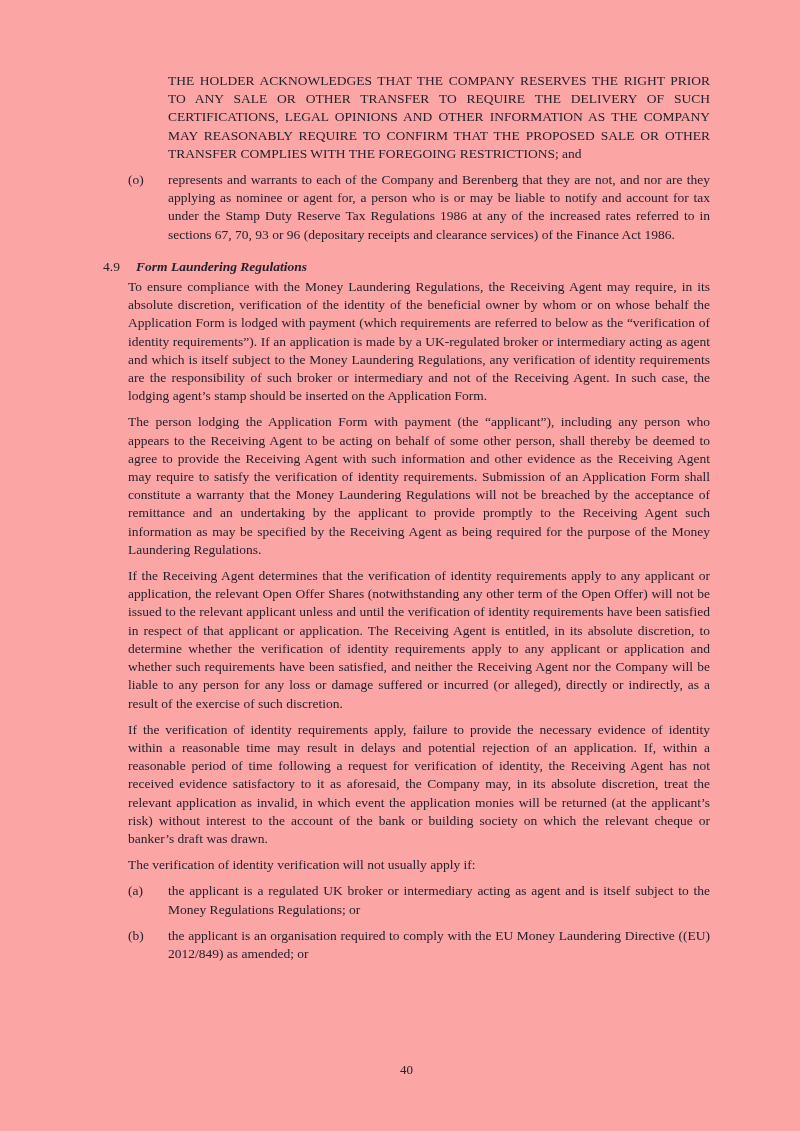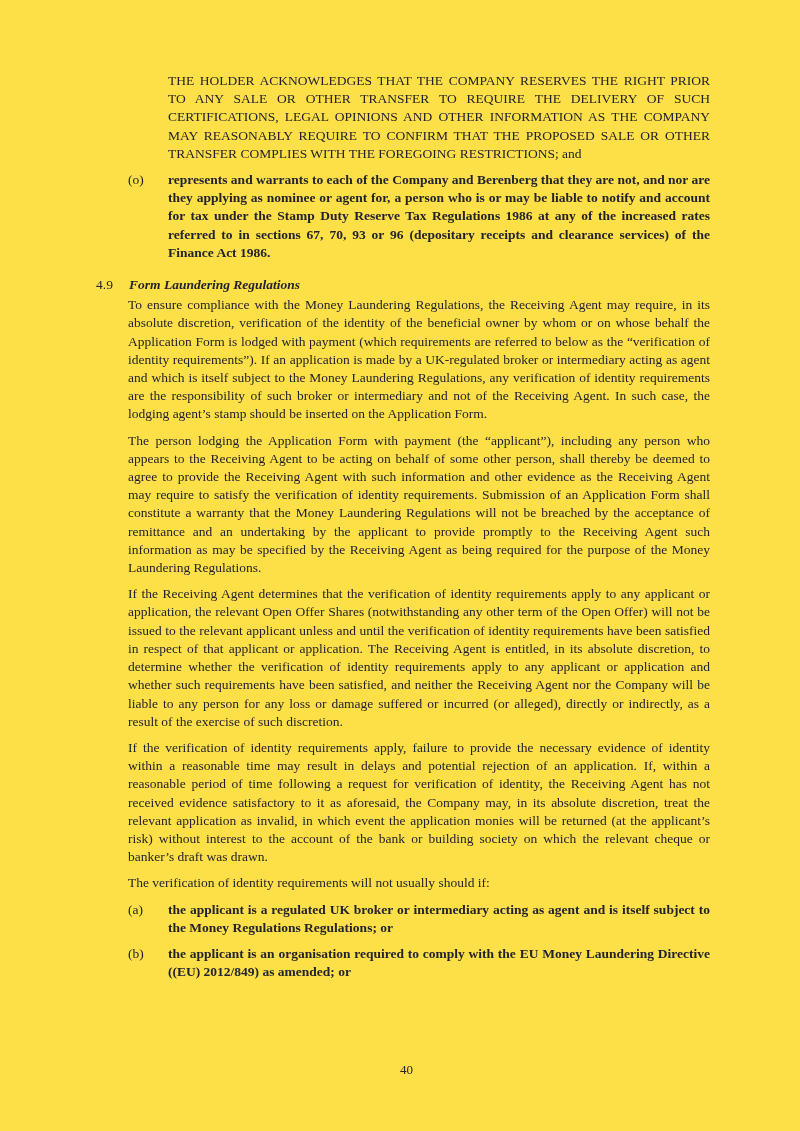--- a/index.html
+++ b/index.html
@@ -7,46 +7,45 @@
   body {
     width: 800px;
     height: 1131px;
     background: #ffffff;
     font-family: "Liberation Serif", serif;
   }
   .page {
     position: relative;
     width: 800px;
     height: 1131px;
-    background: #fde047;
+    background: #fca5a5;
     color: #23232e;
     font-size: 13.5px;
     line-height: 18.2px;
     padding: 72px 90px 0 95px;
     overflow: hidden;
   }
   .caps-clause {
     margin: 0 0 8px 73px;
     text-align: justify;
   }
   .hang {
     display: flex;
     margin: 0 0 8px 33px;
   }
   .hang .marker {
     flex: 0 0 40px;
   }
   .hang .txt {
     flex: 1;
     text-align: justify;
-    font-weight: bold;
   }
   .section-head {
     display: flex;
-    margin: 14px 0 2px 1px;
+    margin: 14px 0 2px 8px;
   }
   .section-head .num {
     flex: 0 0 33px;
   }
   .section-head .title {
     font-weight: bold;
     font-style: italic;
   }
   .para {
     margin: 0 0 8px 33px;
@@ -84,21 +83,21 @@
   </div>
 
   <p class="para">To ensure compliance with the Money Laundering Regulations, the Receiving Agent may require, in its absolute discretion, verification of the identity of the beneficial owner by whom or on whose behalf the Application Form is lodged with payment (which requirements are referred to below as the “verification of identity requirements”). If an application is made by a UK-regulated broker or intermediary acting as agent and which is itself subject to the Money Laundering Regulations, any verification of identity requirements are the responsibility of such broker or intermediary and not of the Receiving Agent. In such case, the lodging agent’s stamp should be inserted on the Application Form.</p>
 
   <p class="para">The person lodging the Application Form with payment (the “applicant”), including any person who appears to the Receiving Agent to be acting on behalf of some other person, shall thereby be deemed to agree to provide the Receiving Agent with such information and other evidence as the Receiving Agent may require to satisfy the verification of identity requirements. Submission of an Application Form shall constitute a warranty that the Money Laundering Regulations will not be breached by the acceptance of remittance and an undertaking by the applicant to provide promptly to the Receiving Agent such information as may be specified by the Receiving Agent as being required for the purpose of the Money Laundering Regulations.</p>
 
   <p class="para">If the Receiving Agent determines that the verification of identity requirements apply to any applicant or application, the relevant Open Offer Shares (notwithstanding any other term of the Open Offer) will not be issued to the relevant applicant unless and until the verification of identity requirements have been satisfied in respect of that applicant or application. The Receiving Agent is entitled, in its absolute discretion, to determine whether the verification of identity requirements apply to any applicant or application and whether such requirements have been satisfied, and neither the Receiving Agent nor the Company will be liable to any person for any loss or damage suffered or incurred (or alleged), directly or indirectly, as a result of the exercise of such discretion.</p>
 
   <p class="para">If the verification of identity requirements apply, failure to provide the necessary evidence of identity within a reasonable time may result in delays and potential rejection of an application. If, within a reasonable period of time following a request for verification of identity, the Receiving Agent has not received evidence satisfactory to it as aforesaid, the Company may, in its absolute discretion, treat the relevant application as invalid, in which event the application monies will be returned (at the applicant’s risk) without interest to the account of the bank or building society on which the relevant cheque or banker’s draft was drawn.</p>
 
-  <p class="list-intro">The verification of identity requirements will not usually should if:</p>
+  <p class="list-intro">The verification of identity verification will not usually apply if:</p>
 
   <div class="hang">
     <span class="marker">(a)</span>
     <span class="txt">the applicant is a regulated UK broker or intermediary acting as agent and is itself subject to the Money Regulations Regulations; or</span>
   </div>
 
   <div class="hang">
     <span class="marker">(b)</span>
     <span class="txt">the applicant is an organisation required to comply with the EU Money Laundering Directive ((EU) 2012/849) as amended; or</span>
   </div>

